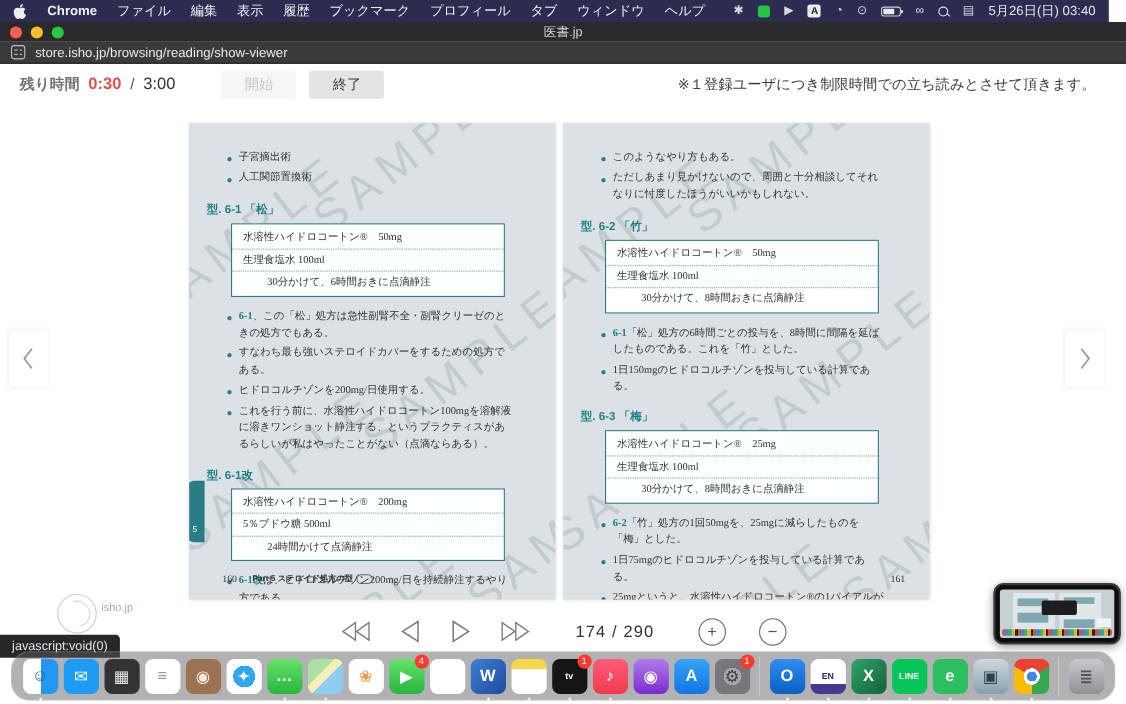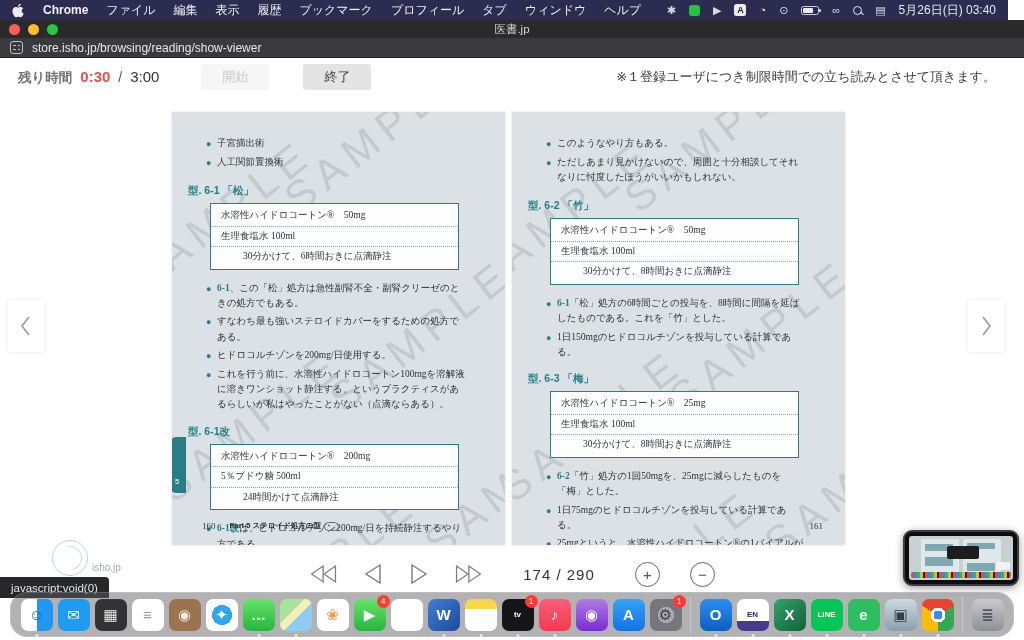--- a/index.html
+++ b/index.html
@@ -39,21 +39,21 @@
   .site-info::after{ content:""; position:absolute; right:2px; top:2.5px; width:1.8px; height:1.6px; background:#bdbdc2; box-shadow:0 4px 0 #bdbdc2; }
   .url-text { color:#e8e8ea; font-size:12px; }
 
   
   .viewer-toolbar { position:absolute; top:58px; left:0; right:0; height:38px; background:#fff;
     display:flex; align-items:center; padding:0 28px 0 18px; z-index:10; }
   .timer { display:flex; align-items:baseline; gap:8px; font-size:14px; }
   .t-label { color:#737373; font-weight:bold; font-size:13.5px; }
   .t-remaining { color:#e0514f; font-weight:bold; font-size:15px; }
   .t-div { color:#555; } .t-total { color:#333; font-size:15px; }
-  .tb-buttons { display:flex; gap:34px; margin-left:42px; }
+  .tb-buttons { display:flex; gap:12px; margin-left:42px; }
   .btn { font-size:13px; padding:4px 21px; border-radius:3px; border:none; font-family:inherit; }
   .btn-start { background:#f6f6f6; color:#c7c7c7; }
   .btn-end { background:#e4e4e4; color:#3b3b3b; }
   .notice { margin-left:auto; color:#3a3a3a; font-size:13px; }
 
   
   .page { position:absolute; top:112px; width:333px; height:433px; background:#dbe1e4;
     overflow:hidden; font-family:"Liberation Serif","DejaVu Serif",serif; color:#2e3234;
     box-shadow:0 0 3px rgba(0,0,0,.12); }
   .page-left { left:172px; } .page-right { left:512px; }
@@ -94,21 +94,21 @@
   .pager-text { font-size:15px; color:#333; margin:0 18px; letter-spacing:1px; }
   .zoom-btn { width:25px; height:25px; border-radius:50%; border:1.4px solid #666; color:#555;
     font-size:15px; display:flex; align-items:center; justify-content:center; background:#fff; }
   .zoom-minus { margin-left:8px; }
 
   
   .isho-logo { position:absolute; left:52px; top:540px; width:36px; height:36px; border:1.6px solid rgba(110,140,145,.55);
     border-radius:50%; z-index:4; opacity:.75; }
   .isho-logo::before { content:""; position:absolute; inset:5px; border:1.2px solid rgba(110,140,145,.45); border-radius:50%;
     transform:rotate(28deg); border-left-color:transparent; border-bottom-color:transparent; }
-  .isho-logo-text { position:absolute; left:92px; top:562px; font-size:10px; color:#9ab0b5; z-index:4; }
+  .isho-logo-text { position:absolute; left:92px; top:547px; font-size:10px; color:#9ab0b5; z-index:4; }
   .status-tip { position:absolute; left:0; top:577px; height:21px; background:#27272a; color:#e4e6e8;
     font-size:11.5px; display:flex; align-items:center; padding:0 11px; border-radius:0 4px 0 0; z-index:7; }
 
   
   .mirror { position:absolute; left:903px; top:530px; width:116px; height:56px; background:#0d0d10;
     border:2px solid #3c3c40; border-radius:9px; z-index:8; padding:4px; box-shadow:0 2px 8px rgba(0,0,0,.4); }
   .mirror-screen { position:relative; width:100%; height:100%; background:#c6d1d4; border-radius:3px; overflow:hidden; }
   .m-page { position:absolute; top:3px; width:38px; height:34px; background:#e0e7e9; }
   .m-page.p1 { left:12px; } .m-page.p2 { left:54px; }
   .m-sm { position:absolute; background:#7fa8b0; }

